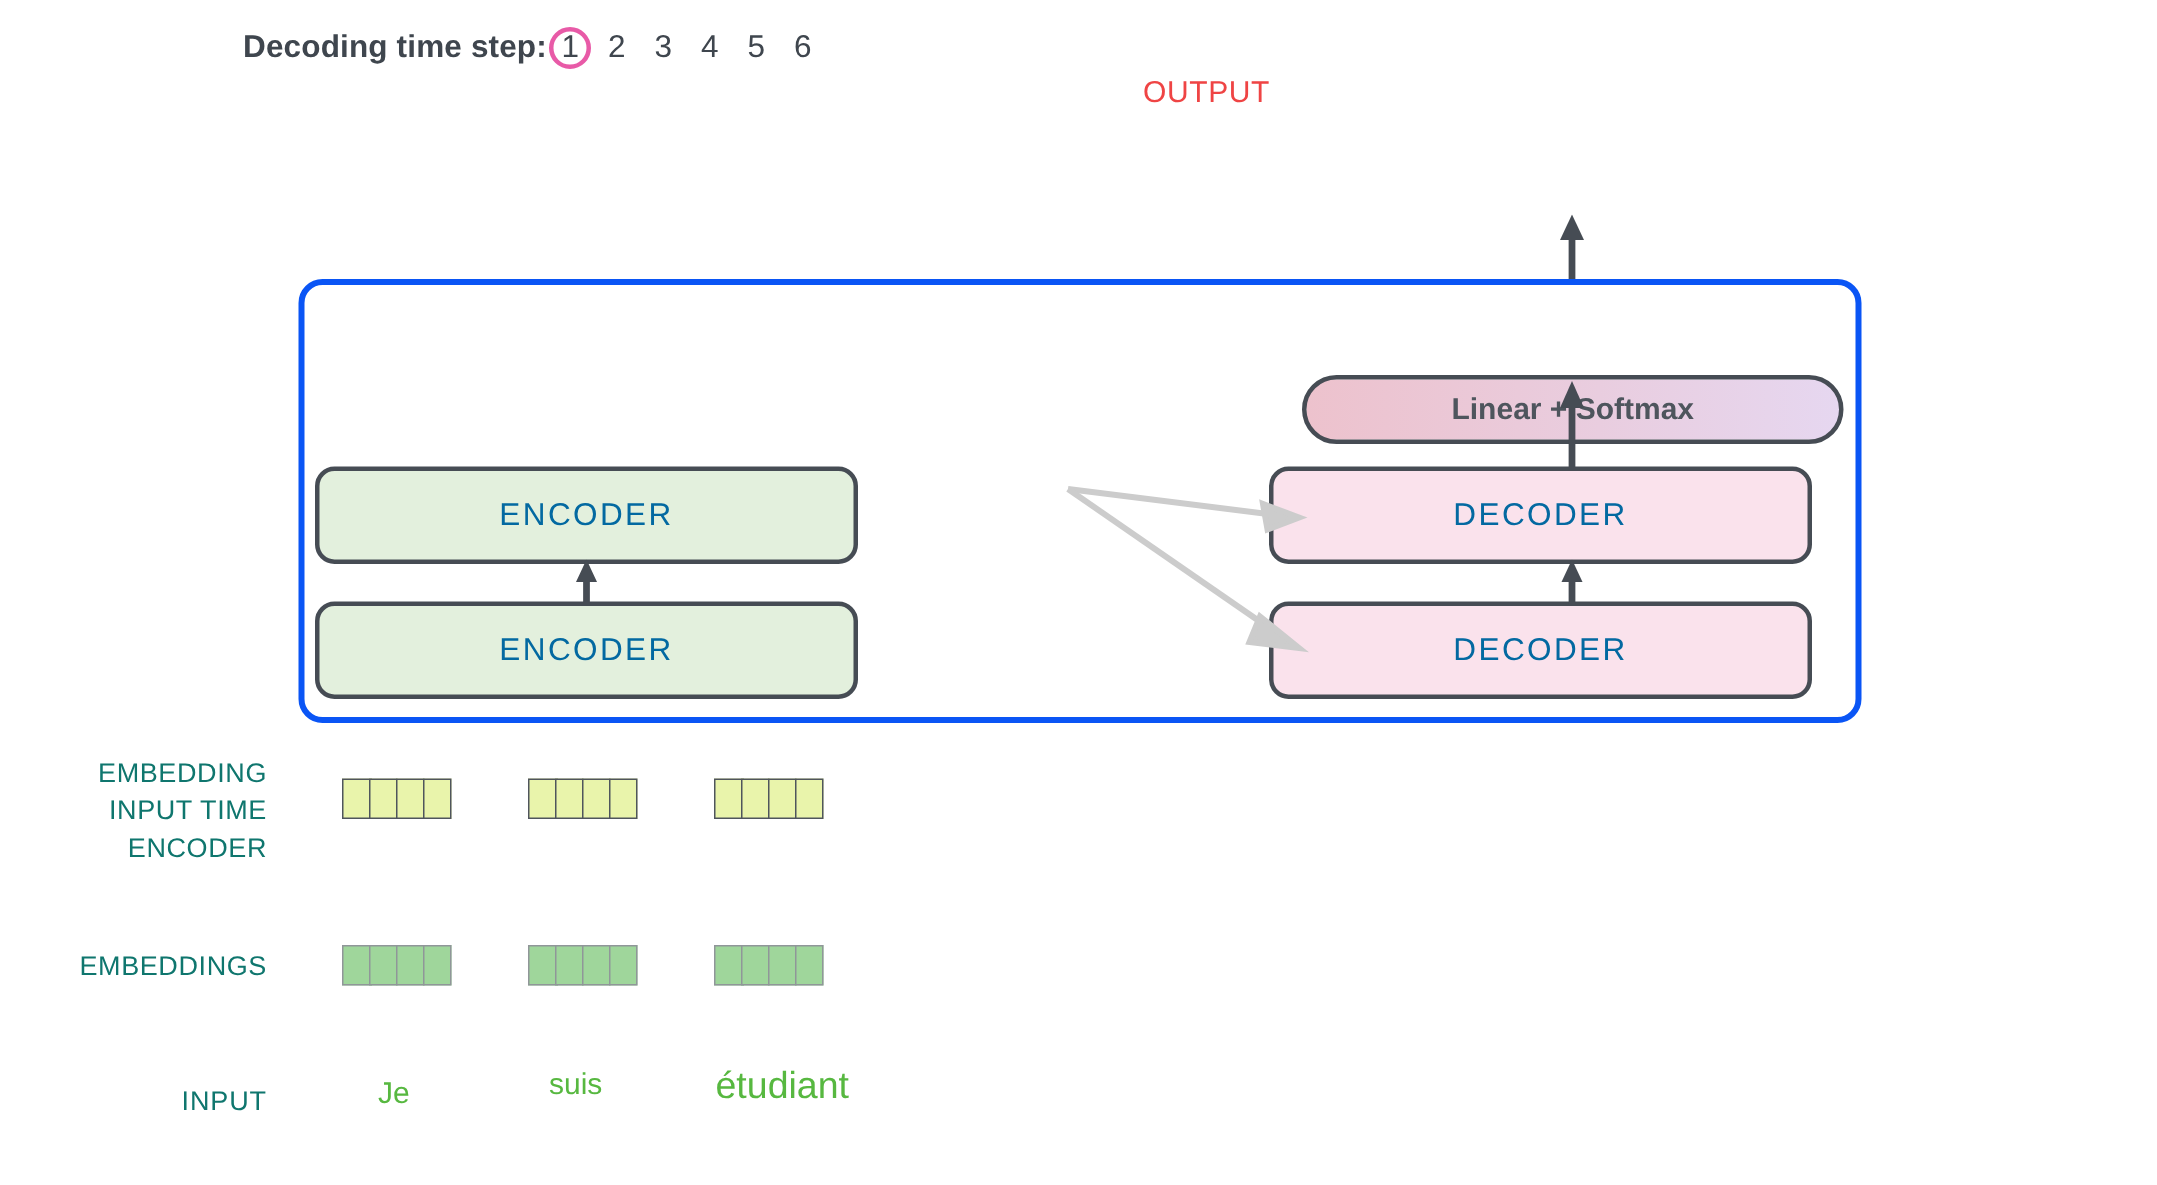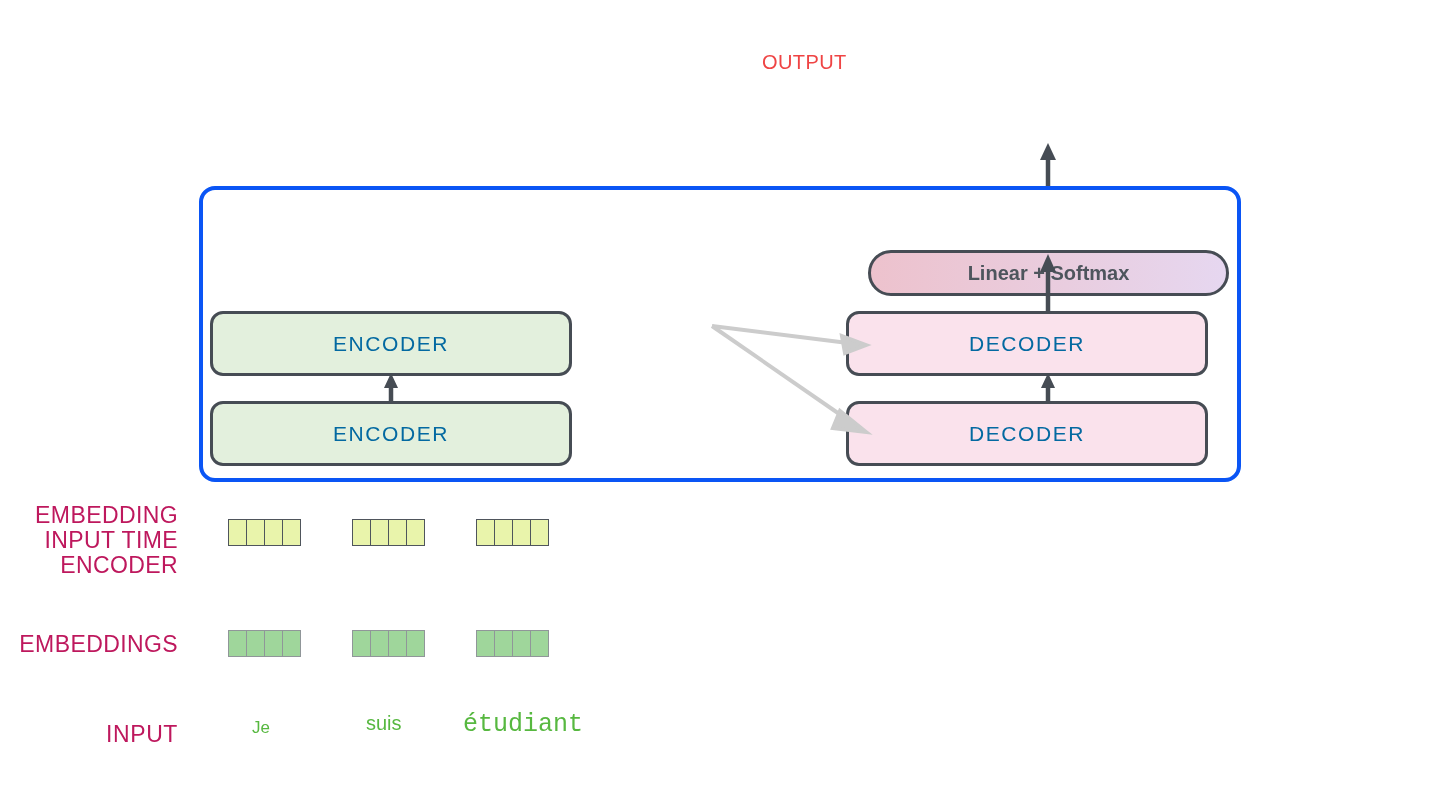--- a/index.html
+++ b/index.html
@@ -148,23 +148,23 @@
     position: absolute;
     left: 700px;
     top: 310px;
     width: 180px;
     height: 135px;
   }
 
   
   .row-label {
     position: absolute;
-    font-size: 23px;
+    font-size: 18px;
     letter-spacing: 0.4px;
-    color: #be185d;
+    color: #0f766e;
     text-align: right;
     line-height: 25px;
   }
   #label-embedding-time {
     left: 0px;
     top: 503px;
     width: 178px;
   }
   #label-embeddings {
     left: 0px;
@@ -206,29 +206,40 @@
   .col-0 { left: 228px; }
   .col-1 { left: 352px; }
   .col-2 { left: 476px; }
 
   
   .input-word {
     position: absolute;
     color: #57b840;
     white-space: nowrap;
   }
-  #word-0 { left: 252px; top: 718px; font-size: 17px; }
+  #word-0 { left: 252px; top: 718px; font-size: 20px; }
   #word-1 { left: 366px; top: 712px; font-size: 20px; }
-  #word-2 { left: 463px; top: 710px; font-size: 25px; font-family: Liberation Mono, monospace; }
+  #word-2 { left: 477px; top: 710px; font-size: 25px; }
 </style>
 </head>
 <body>
 
 <div class="stage">
 
+  <div id="timestep-row">
+    <span id="timestep-label">Decoding time step:</span>
+    <span class="step-list">
+      <span class="step active">1</span>
+      <span class="step">2</span>
+      <span class="step">3</span>
+      <span class="step">4</span>
+      <span class="step">5</span>
+      <span class="step">6</span>
+    </span>
+  </div>
 
   <div id="output-label">OUTPUT</div>
 
   <div class="arrow-up" id="arrow-output">
     <svg width="22" height="47" viewBox="0 0 22 47">
       <line x1="11" y1="47" x2="11" y2="14" stroke="#464c54" stroke-width="4.5"></line>
       <polygon points="11,0 19,17 3,17" fill="#464c54"></polygon>
     </svg>
   </div>
 

